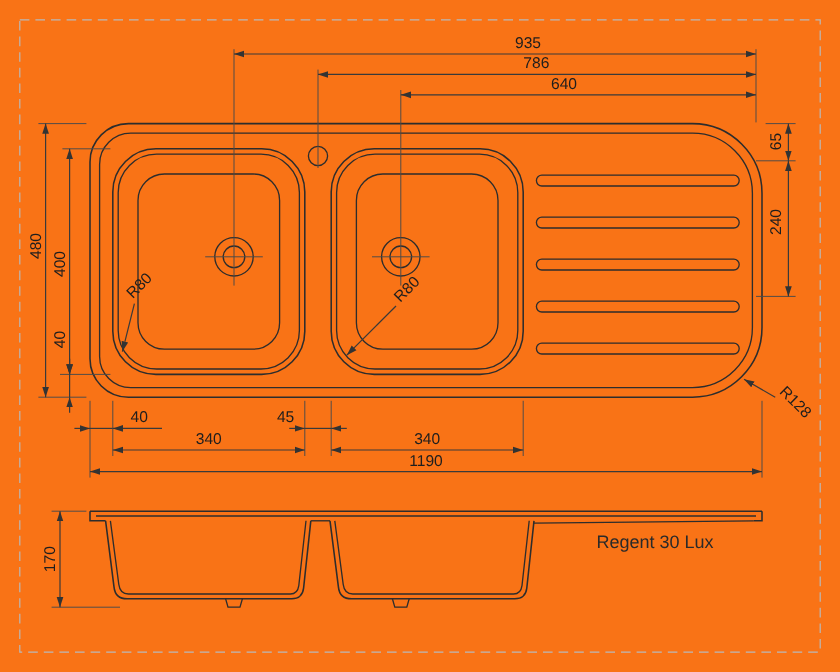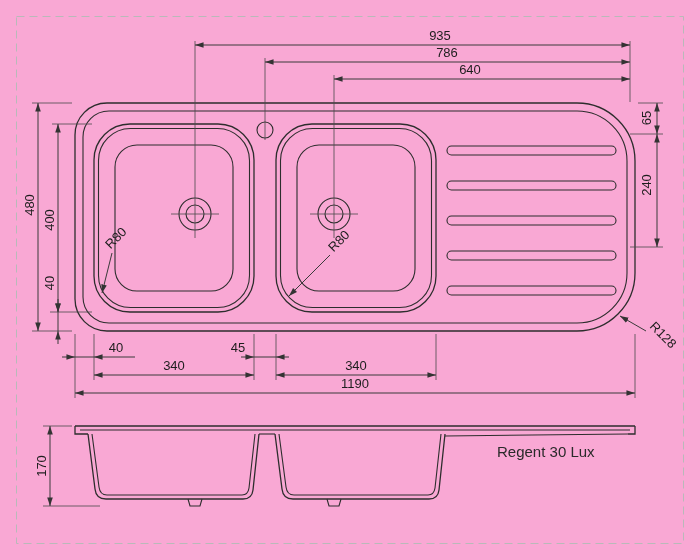--- a/index.html
+++ b/index.html
@@ -1,16 +1,16 @@
 <!DOCTYPE html>
 <html><head>
 <meta charset="utf-8">
 <style>
   html,body{margin:0;padding:0;background:#ffffff;}
-  .stage{position:relative;width:700px;height:560px;background:#f9a8d4;overflow:hidden;
+  .stage{position:relative;width:700px;height:560px;background:#f97316;overflow:hidden;
          font-family:"Liberation Sans", sans-serif;}
   svg{position:absolute;inset:0;}
   .draw{stroke:#2d2d2d;stroke-width:1.3;fill:none;}
   .draw2{stroke:#2d2d2d;stroke-width:1.1;fill:none;}
   .dim{stroke:#3a3a3a;stroke-width:1;fill:none;}
   .ext{stroke:#4a4a4a;stroke-width:0.8;fill:none;}
   .dash{stroke:#b9b9b9;stroke-width:1;fill:none;stroke-dasharray:8 5;}
   text{fill:#1e1e1e;font-size:13px;font-family:"Liberation Sans", sans-serif;}
   text.model{font-size:15px;fill:#2a2a2a;}
 </style>

